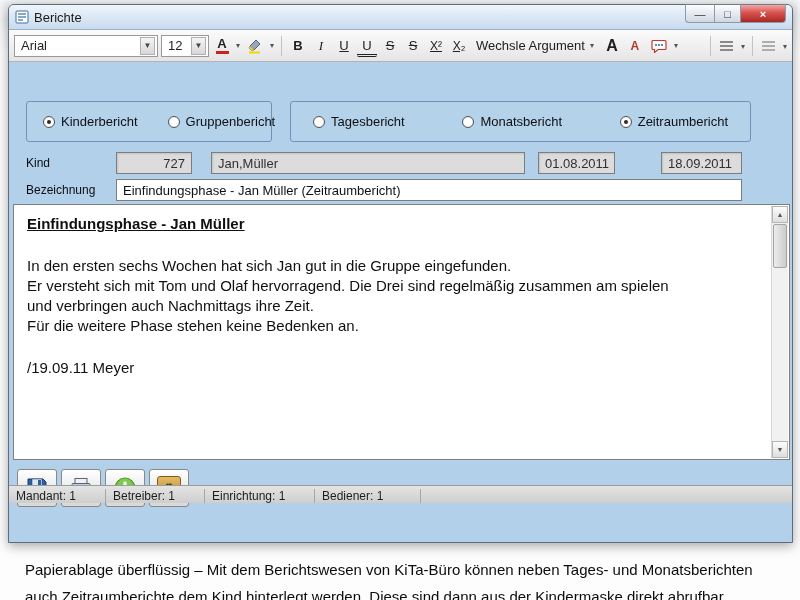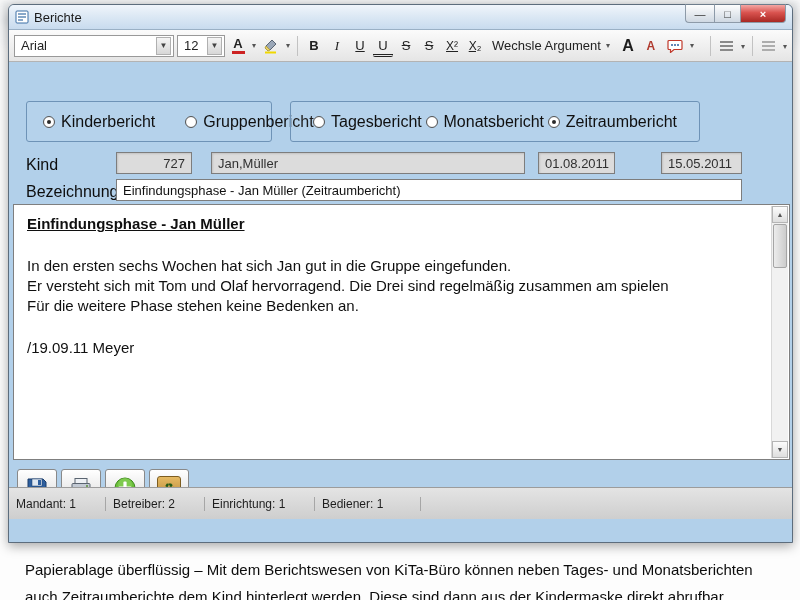--- a/index.html
+++ b/index.html
@@ -35,21 +35,21 @@
     background:linear-gradient(#f4a7a4 0%, #d9534f 45%, #a82824 100%); color:#fff; font-weight:bold; }
 
   
   .toolbar { height:32px; background:linear-gradient(#fbfbfb,#e5e5e5);
     border-bottom:1px solid #b3b3b3; display:flex; align-items:center;
     padding:0 5px; gap:3px; font-size:13px; color:#222; position:relative; }
   .combo { background:#fff; border:1px solid #999; height:22px; display:flex; align-items:center; padding:0 2px 0 6px; }
   .combo .combo-arrow { margin-left:auto; width:15px; height:18px; font-size:8px; color:#444;
     background:linear-gradient(#f5f5f5,#d7d7d7); border:1px solid #b0b0b0;
     display:flex; align-items:center; justify-content:center; }
-  .font-combo { width:160px; }
+  .font-combo { width:144px; }
   .size-combo { width:48px; }
   .tbtn { min-width:20px; height:22px; display:flex; align-items:center; justify-content:center;
     padding:0 3px; border-radius:2px; color:#222; position:relative; }
   .tbtn.bold { font-weight:bold; }
   .tbtn.italic { font-style:italic; font-family:"Liberation Serif", serif; }
   .tbtn.underline { text-decoration:underline; }
   .tbtn.dunderline { border-bottom:3px double #222; height:19px; margin-top:3px; }
   .tbtn.strike, .tbtn.dstrike { text-decoration:line-through; }
   .tbtn.sup, .tbtn.sub { font-size:12px;text-decoration:underline; }
   .stack { display:flex; flex-direction:column; align-items:center; justify-content:center; }
@@ -64,28 +64,28 @@
   .lines-icon { width:13px; height:11px;
     background:repeating-linear-gradient(#8a8a8a 0 2px, transparent 2px 4px); }
   .lines-icon.dim { background:repeating-linear-gradient(#adadad 0 2px, transparent 2px 4px); }
 
   
   .content { position:absolute; top:57px; left:0; right:0; bottom:23px; background:#b2d0ea; }
 
   .groupbox { position:absolute; top:39px; height:41px; border:1px solid #6e93b7; border-radius:3px;
     display:flex; align-items:center; background:rgba(255,255,255,0.05); }
   .group1 { left:17px; width:246px; padding-left:16px; gap:30px; }
-  .group2 { left:281px; width:410px; padding:0 22px; justify-content:space-between; }
+  .group2 { left:281px; width:461px; padding:0 22px; justify-content:space-between; }
   .radio-item { display:flex; align-items:center; cursor:default; }
   .radio { width:12px; height:12px; border-radius:50%; border:1px solid #555;
     background:radial-gradient(#ffffff 55%, #d5d5d5); position:relative; flex:0 0 auto; }
   .radio.checked::after { content:''; position:absolute; inset:3px; border-radius:50%; background:#2b2b2b; }
-  .radio-label { font-size:16px; color:#101010; margin-left:6px; }
-
-  .form-label { position:absolute; font-size:16px; color:#0d0d0d;text-align:right; }
+  .radio-label { font-size:13px; color:#101010; margin-left:6px; }
+
+  .form-label { position:absolute; font-size:12px; color:#0d0d0d;text-align:right; }
   .kind-label { left:17px; top:94px; }
   .bis-label  { left:636px; top:94px;padding-left:44px; }
   .bez-label  { left:17px; top:121px; }
 
   .field { position:absolute; height:22px; border:1px solid #7d7d7d; background:#dcdcdc;
     font-size:13px; color:#303030; display:flex; align-items:center; padding:0 6px;
     box-shadow:inset 1px 1px 2px rgba(0,0,0,.12); }
   .kind-number { left:107px; top:90px; width:76px;  justify-content:flex-end; }
   .kind-name   { left:202px; top:90px; width:314px; }
   .date-from   { left:529px; top:90px; width:77px; }
@@ -114,23 +114,23 @@
 
   
   .bottom-toolbar { position:absolute; left:8px; top:407px; display:flex; gap:4px; }
   .big-btn { width:40px; height:38px; border:1px solid #898989; border-radius:3px;
     background:linear-gradient(#ffffff,#d8d8d8); display:flex; align-items:center; justify-content:center; }
   .recycle-box { width:24px; height:24px; border:1px solid #7d5d20; border-radius:3px;
     background:linear-gradient(#e6ba62,#b4863a); display:flex; align-items:center; justify-content:center;
     font-size:15px; color:#235c17; line-height:1; }
 
   
-  .statusbar { position:absolute; left:0; right:0; bottom:0; height:32px;
+  .statusbar { position:absolute; left:0; right:0; bottom:16px; height:18px;
     background:linear-gradient(#e4e4e4,#cecece); border-top:1px solid #9c9c9c;
-    display:flex; align-items:center; font-size:12px; color:#1e1e1e; }
+    display:flex; align-items:flex-end; font-size:12px; color:#1e1e1e; }
   .status-cell { display:flex; align-items:center; padding:0 7px; border-right:1px solid #a6a6a6; }
   .status-cell.c1 { width:97px; } .status-cell.c2 { width:99px; }
   .status-cell.c3 { width:110px; } .status-cell.c4 { width:106px; }
   .status-fill { flex:1; }
 
   
   .caption { position:absolute; left:25px; top:556px; width:757px;
     font-size:15px; color:#0c0c0c; line-height:27px; }
 </style>
 </head>
@@ -252,30 +252,31 @@
           <span class="radio checked"></span>
           <span class="radio-label">Zeitraumbericht</span>
         </label>
       </div>
 
       <span class="form-label kind-label">Kind</span>
       <div class="field kind-number">727</div>
       <div class="field kind-name">Jan,Müller</div>
       <div class="field date-from">01.08.2011</div>
       <span class="form-label bis-label">bis</span>
-      <div class="field date-to">15.05.2011</div>
+      <div class="field date-to">18.09.2011</div>
 
       <span class="form-label bez-label">Bezeichnung</span>
       <input class="bez-input" type="text" value="Einfindungsphase - Jan Müller (Zeitraumbericht)" style="">
 
       <div class="editor">
         <div class="editor-text">
           <div class="editor-heading">Einfindungsphase - Jan Müller</div>
           <div class="editor-line">In den ersten sechs Wochen hat sich Jan gut in die Gruppe eingefunden.</div>
           <div class="editor-line">Er versteht sich mit Tom und Olaf hervorragend. Die Drei sind regelmäßig zusammen am spielen</div>
+          <div class="editor-line">und verbringen auch Nachmittags ihre Zeit.</div>
           <div class="editor-line">Für die weitere Phase stehen keine Bedenken an.</div>
           <div class="editor-line editor-sig">/19.09.11 Meyer</div>
         </div>
         <div class="scrollbar">
           <div class="sb-btn sb-up">▲</div>
           <div class="sb-thumb"></div>
           <div class="sb-btn sb-down">▼</div>
         </div>
       </div>
 
@@ -308,21 +309,21 @@
             <rect x="5.5" y="10.4" width="13" height="3.2" rx="1" fill="#ffffff"></rect>
           </svg>
         </div>
         <div class="big-btn">
           <span class="recycle-box">♻</span>
         </div>
       </div>
 
       <div class="statusbar">
         <div class="status-cell c1">Mandant: 1</div>
-        <div class="status-cell c2">Betreiber: 2</div>
+        <div class="status-cell c2">Betreiber: 1</div>
         <div class="status-cell c3">Einrichtung: 1</div>
         <div class="status-cell c4">Bediener: 1</div>
         <div class="status-fill"></div>
       </div>
     </div>
   </div>
 
   <div class="caption">Papierablage überflüssig – Mit dem Berichtswesen von KiTa-Büro können neben Tages- und Monatsberichten auch Zeitraumberichte dem Kind hinterlegt werden. Diese sind dann aus der Kindermaske direkt abrufbar.</div>
 </div>
 

